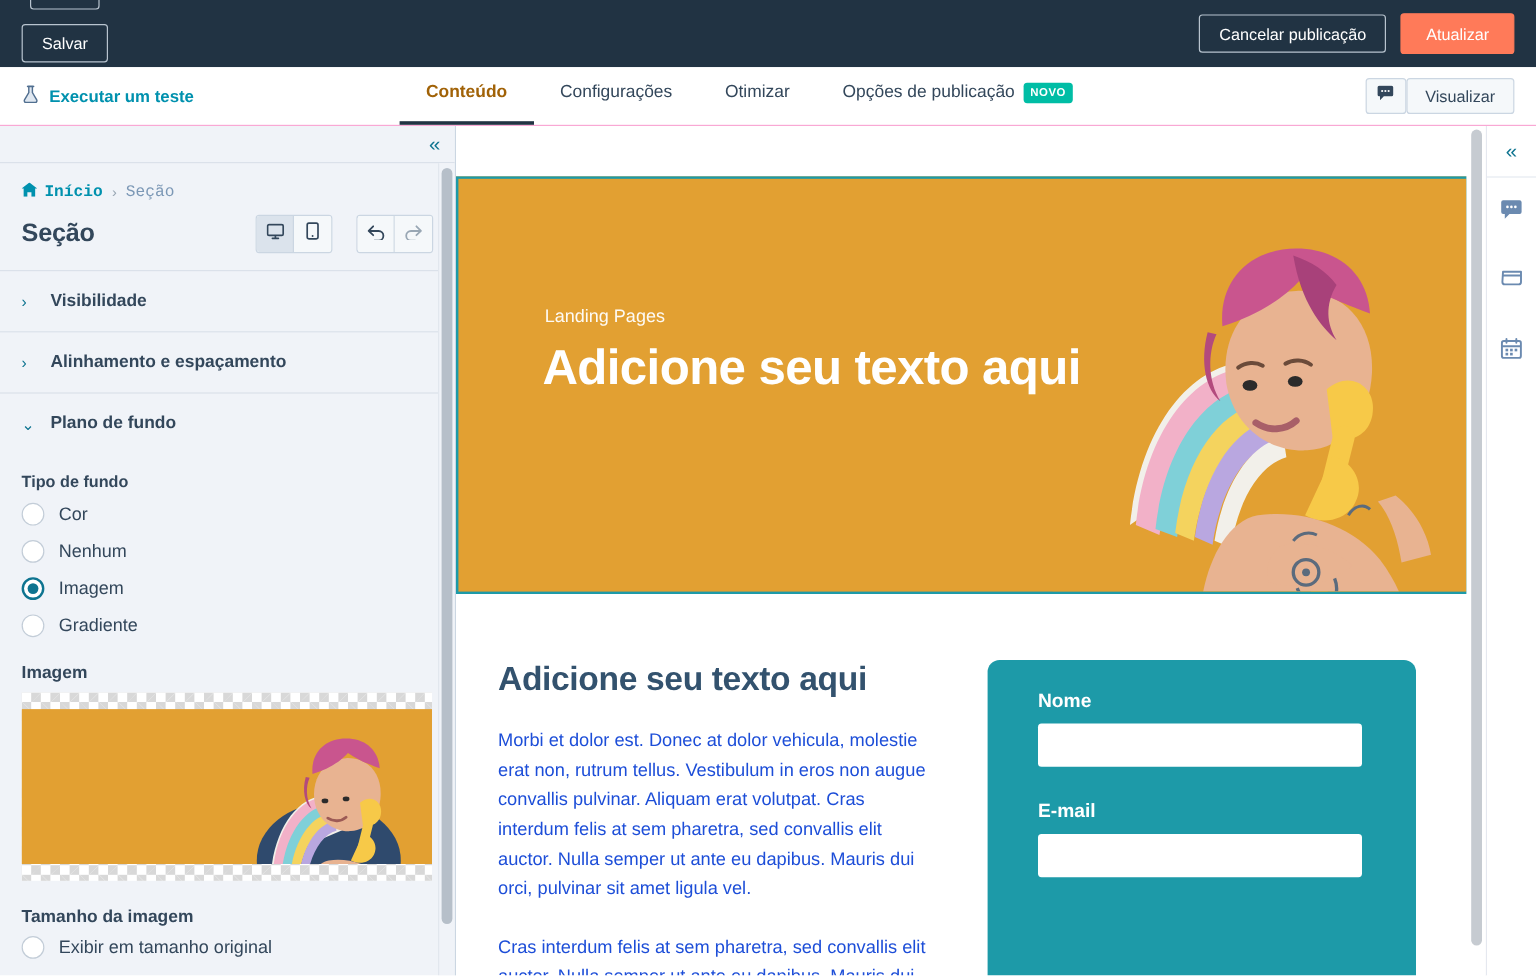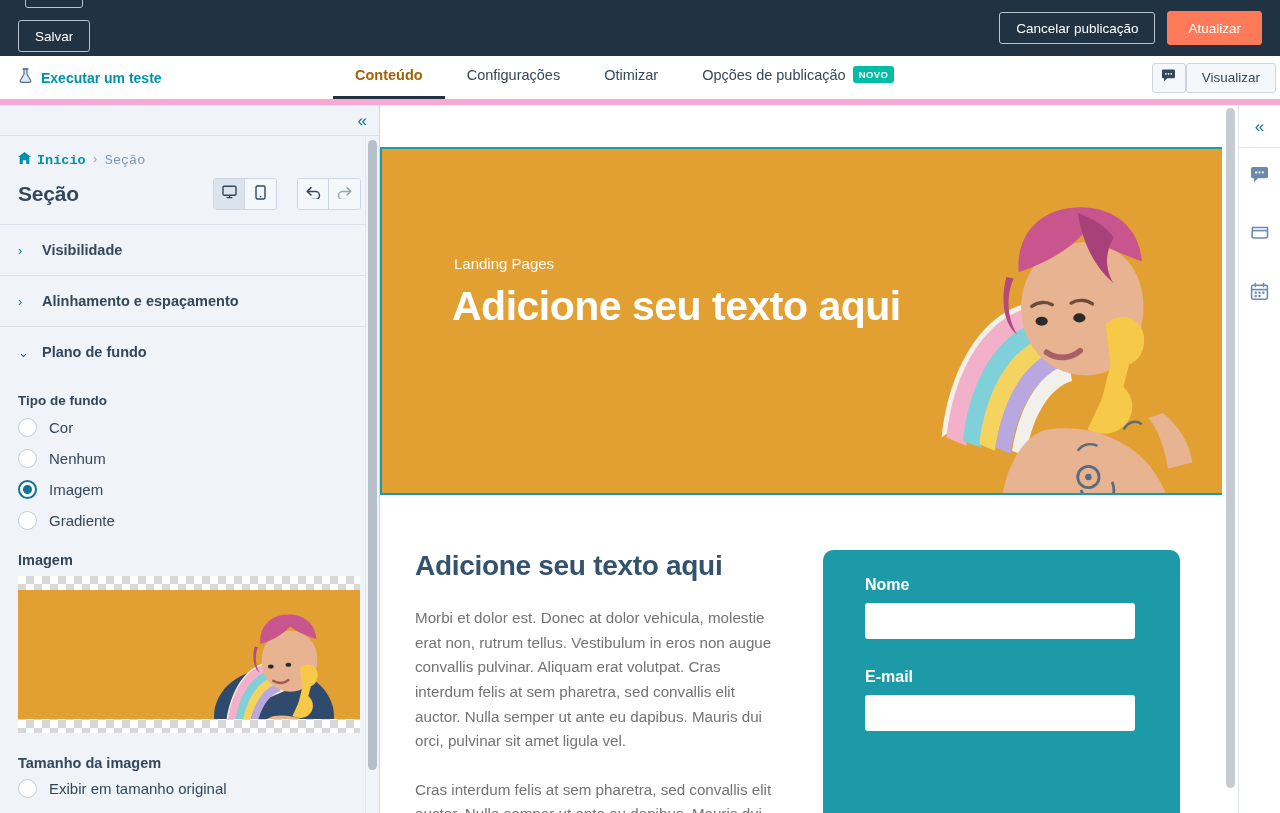--- a/index.html
+++ b/index.html
@@ -28,21 +28,21 @@
   .tb-right { margin-left: auto; display: flex; align-items: center; gap: 12px; }
   .tb-btn-primary {
     background: #ff7a59; border: 1px solid #ff7a59; color: #fff;
     border-radius: 3px; height: 32px; padding: 16px 20px;
     font-size: 13.5px; font-family: inherit; cursor: pointer;
     display: flex; align-items: center; justify-content: center;
   }
 
   
   .navbar {
-    height: 49px; background: #fff; border-bottom: 6px solid #f9a8d4;
+    height: 49px; background: #fff; border-bottom: 1px solid #f9a8d4;
     display: flex; align-items: stretch; position: relative;
   }
   .nav-test {
     display: flex; align-items: center; gap: 8px;
     padding-left: 18px; color: #0091ae; font-size: 14px;
     font-weight: 600; cursor: pointer;
   }
   .nav-tabs {
     position: absolute; left: 333px; bottom: 0;
     display: flex; align-items: flex-end; gap: 0; height: 100%;
@@ -54,21 +54,21 @@
     border-bottom: 3px solid transparent; position: relative;
     padding-bottom: 3px;
   }
   .nav-tab.active { color: #a16207; font-weight: 700; border-bottom-color: #213343; }
   .badge-novo {
     background: #00bda5; color: #fff; font-size: 9.5px; font-weight: 700;
     letter-spacing: .4px; border-radius: 3px; padding: 3px 6px;
   }
   .nav-right {
     margin-left: auto; display: flex; align-items: center; 
-    padding-right: 4px;
+    padding-right: 18px;
   }
   .icon-btn-sq {
     width: 34px; height: 30px; border: 1px solid #cbd6e2; border-radius: 3px;
     background: #f5f8fa; display: flex; align-items: center; justify-content: center;
     cursor: pointer;
   }
   .btn-outline {
     height: 30px; border: 1px solid #cbd6e2; border-radius: 3px;
     background: #f5f8fa; color: #33475b; font-size: 13.5px;
     padding: 0 15px; font-family: inherit; cursor: pointer;
@@ -185,21 +185,21 @@
 
   
   .photo { position: absolute; right: 0; bottom: 0; width: 345px; height: 344px; }
 
   .content-cols {
     position: absolute; left: 35px; right: 30px; top: 445px; display: flex; gap: 48px;
   }
   .col-text { width: 360px; }
   .ct-h2 { font-size: 28px; font-weight: 700; color: #33526e; letter-spacing: -.3px; }
   .ct-p {
-    font-size: 15.2px; line-height: 1.62; color: #737373; margin-top: 24px;
+    font-size: 15.2px; line-height: 1.62; color: #1d4ed8; margin-top: 24px;
   }
   .col-form {
     width: 357px; background: #1d9aa8; border-radius: 10px;
     padding: 26px 42px 40px 42px;
   }
   .form-label { color: #fff; font-size: 16px; font-weight: 700; margin-bottom: 9px; }
   .form-input {
     width: 270px; height: 36px; background: #fff; border: none; border-radius: 3px;
     display: block; margin-bottom: 29px;
   }

